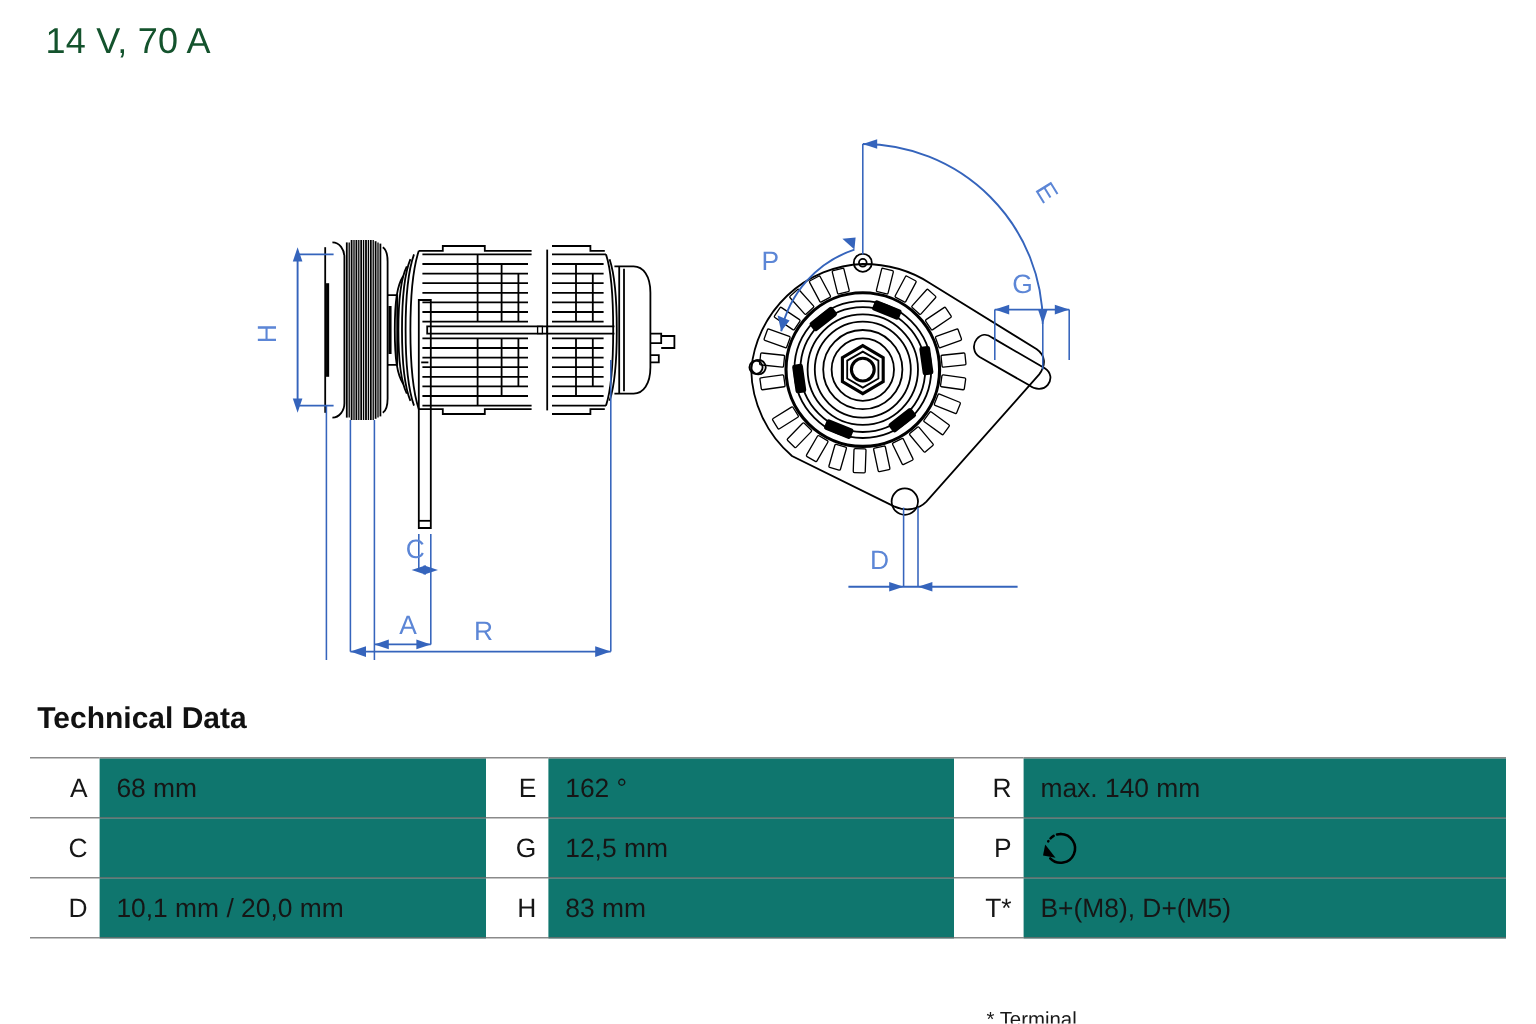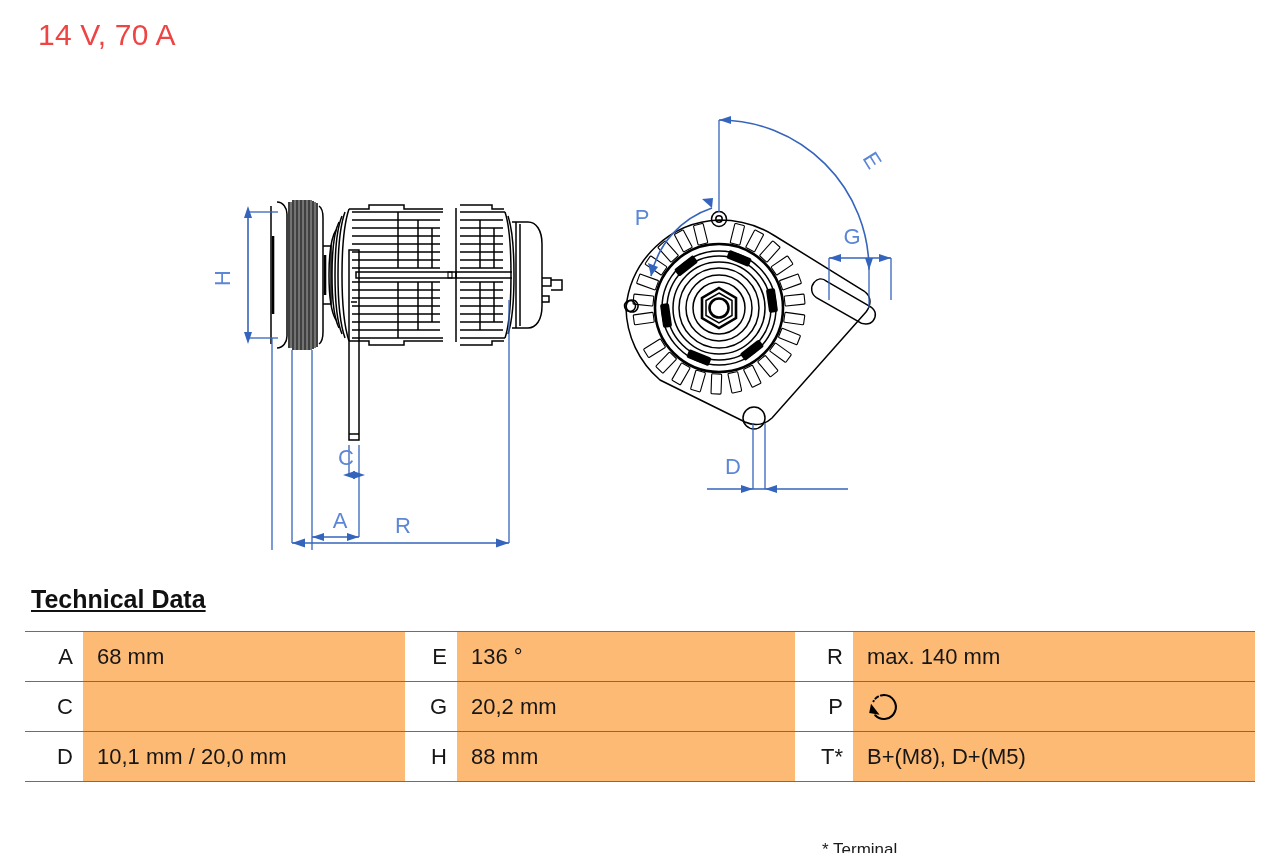--- a/index.html
+++ b/index.html
@@ -17,21 +17,21 @@
   }
 
   
   .page-title {
     position: absolute;
     left: 38px;
     top: 18px;
     font-size: 30px;
     font-weight: 400;
     letter-spacing: 0.2px;
-    color: #ef4444;
+    color: #14532d;
     white-space: nowrap;
   }
 
   
   .drawing-stage {
     position: absolute;
     left: 0;
     top: 50px;
     width: 1280px;
     height: 520px;
@@ -49,21 +49,20 @@
   }
   .tech-heading {
     position: absolute;
     left: 31px;
     top: 0px;
     font-size: 25px;
     font-weight: bold;
     color: #111111;
     letter-spacing: 0px;
     white-space: nowrap;
-    text-decoration: underline;
   }
 
   .tech-table {
     position: absolute;
     left: 25px;
     top: 46px;
     width: 1230px;
     border-collapse: collapse;
     table-layout: fixed;
   }
@@ -81,21 +80,21 @@
   .tech-table tr:last-child td {
     border-bottom: 1.5px solid #6e6e6e;
   }
   td.key {
     background: #ffffff;
     text-align: right;
     padding-right: 10px;
     white-space: nowrap;
   }
   td.val {
-    background: #fdba74;
+    background: #0f766e;
     padding-left: 14px;
     white-space: nowrap;
   }
   
   .col-k1 { width: 58px; }
   .col-v1 { width: 322px; }
   .col-k2 { width: 52px; }
   .col-v2 { width: 338px; }
   .col-k3 { width: 58px; }
   .col-v3 { width: 402px; }
@@ -477,46 +476,46 @@
       <col class="col-k2">
         <col class="col-v2">
       <col class="col-k3">
         <col class="col-v3">
     </colgroup>
     <tbody>
       <tr>
         <td class="key">A</td>
         <td class="val">68 mm</td>
         <td class="key">E</td>
-        <td class="val">136 °</td>
+        <td class="val">162 °</td>
         <td class="key">R</td>
         <td class="val">max. 140 mm</td>
       </tr>
       <tr>
         <td class="key">C</td>
         <td class="val"></td>
         <td class="key">G</td>
-        <td class="val">20,2 mm</td>
+        <td class="val">12,5 mm</td>
         <td class="key">P</td>
         <td class="val rot-icon-cell">
           <svg class="rot-icon" width="34" height="34" viewBox="0 0 34 34" xmlns="http://www.w3.org/2000/svg">
 
             <path d="M17,5 A 12,12 0 1 1 8.2,25.3" fill="none" stroke="#000000" stroke-width="2.1" stroke-linecap="round"></path>
 
             <path d="M17,5 A 12,12 0 0 0 6.5,11.2" fill="none" stroke="#000000" stroke-width="2.1" stroke-linecap="round" stroke-dasharray="3.2 3"></path>
 
             <path d="M4.0,13.8 L12.6,24.8 L2.2,23.0 Z" fill="#000000"></path>
           </svg>
         </td>
       </tr>
       <tr>
         <td class="key">D</td>
         <td class="val">10,1 mm / 20,0 mm</td>
         <td class="key">H</td>
-        <td class="val">88 mm</td>
+        <td class="val">83 mm</td>
         <td class="key">T*</td>
         <td class="val">B+(M8), D+(M5)</td>
       </tr>
     </tbody>
   </table>
 
   <div class="footnote">* Terminal</div>
 </div>
 
 </body></html>

